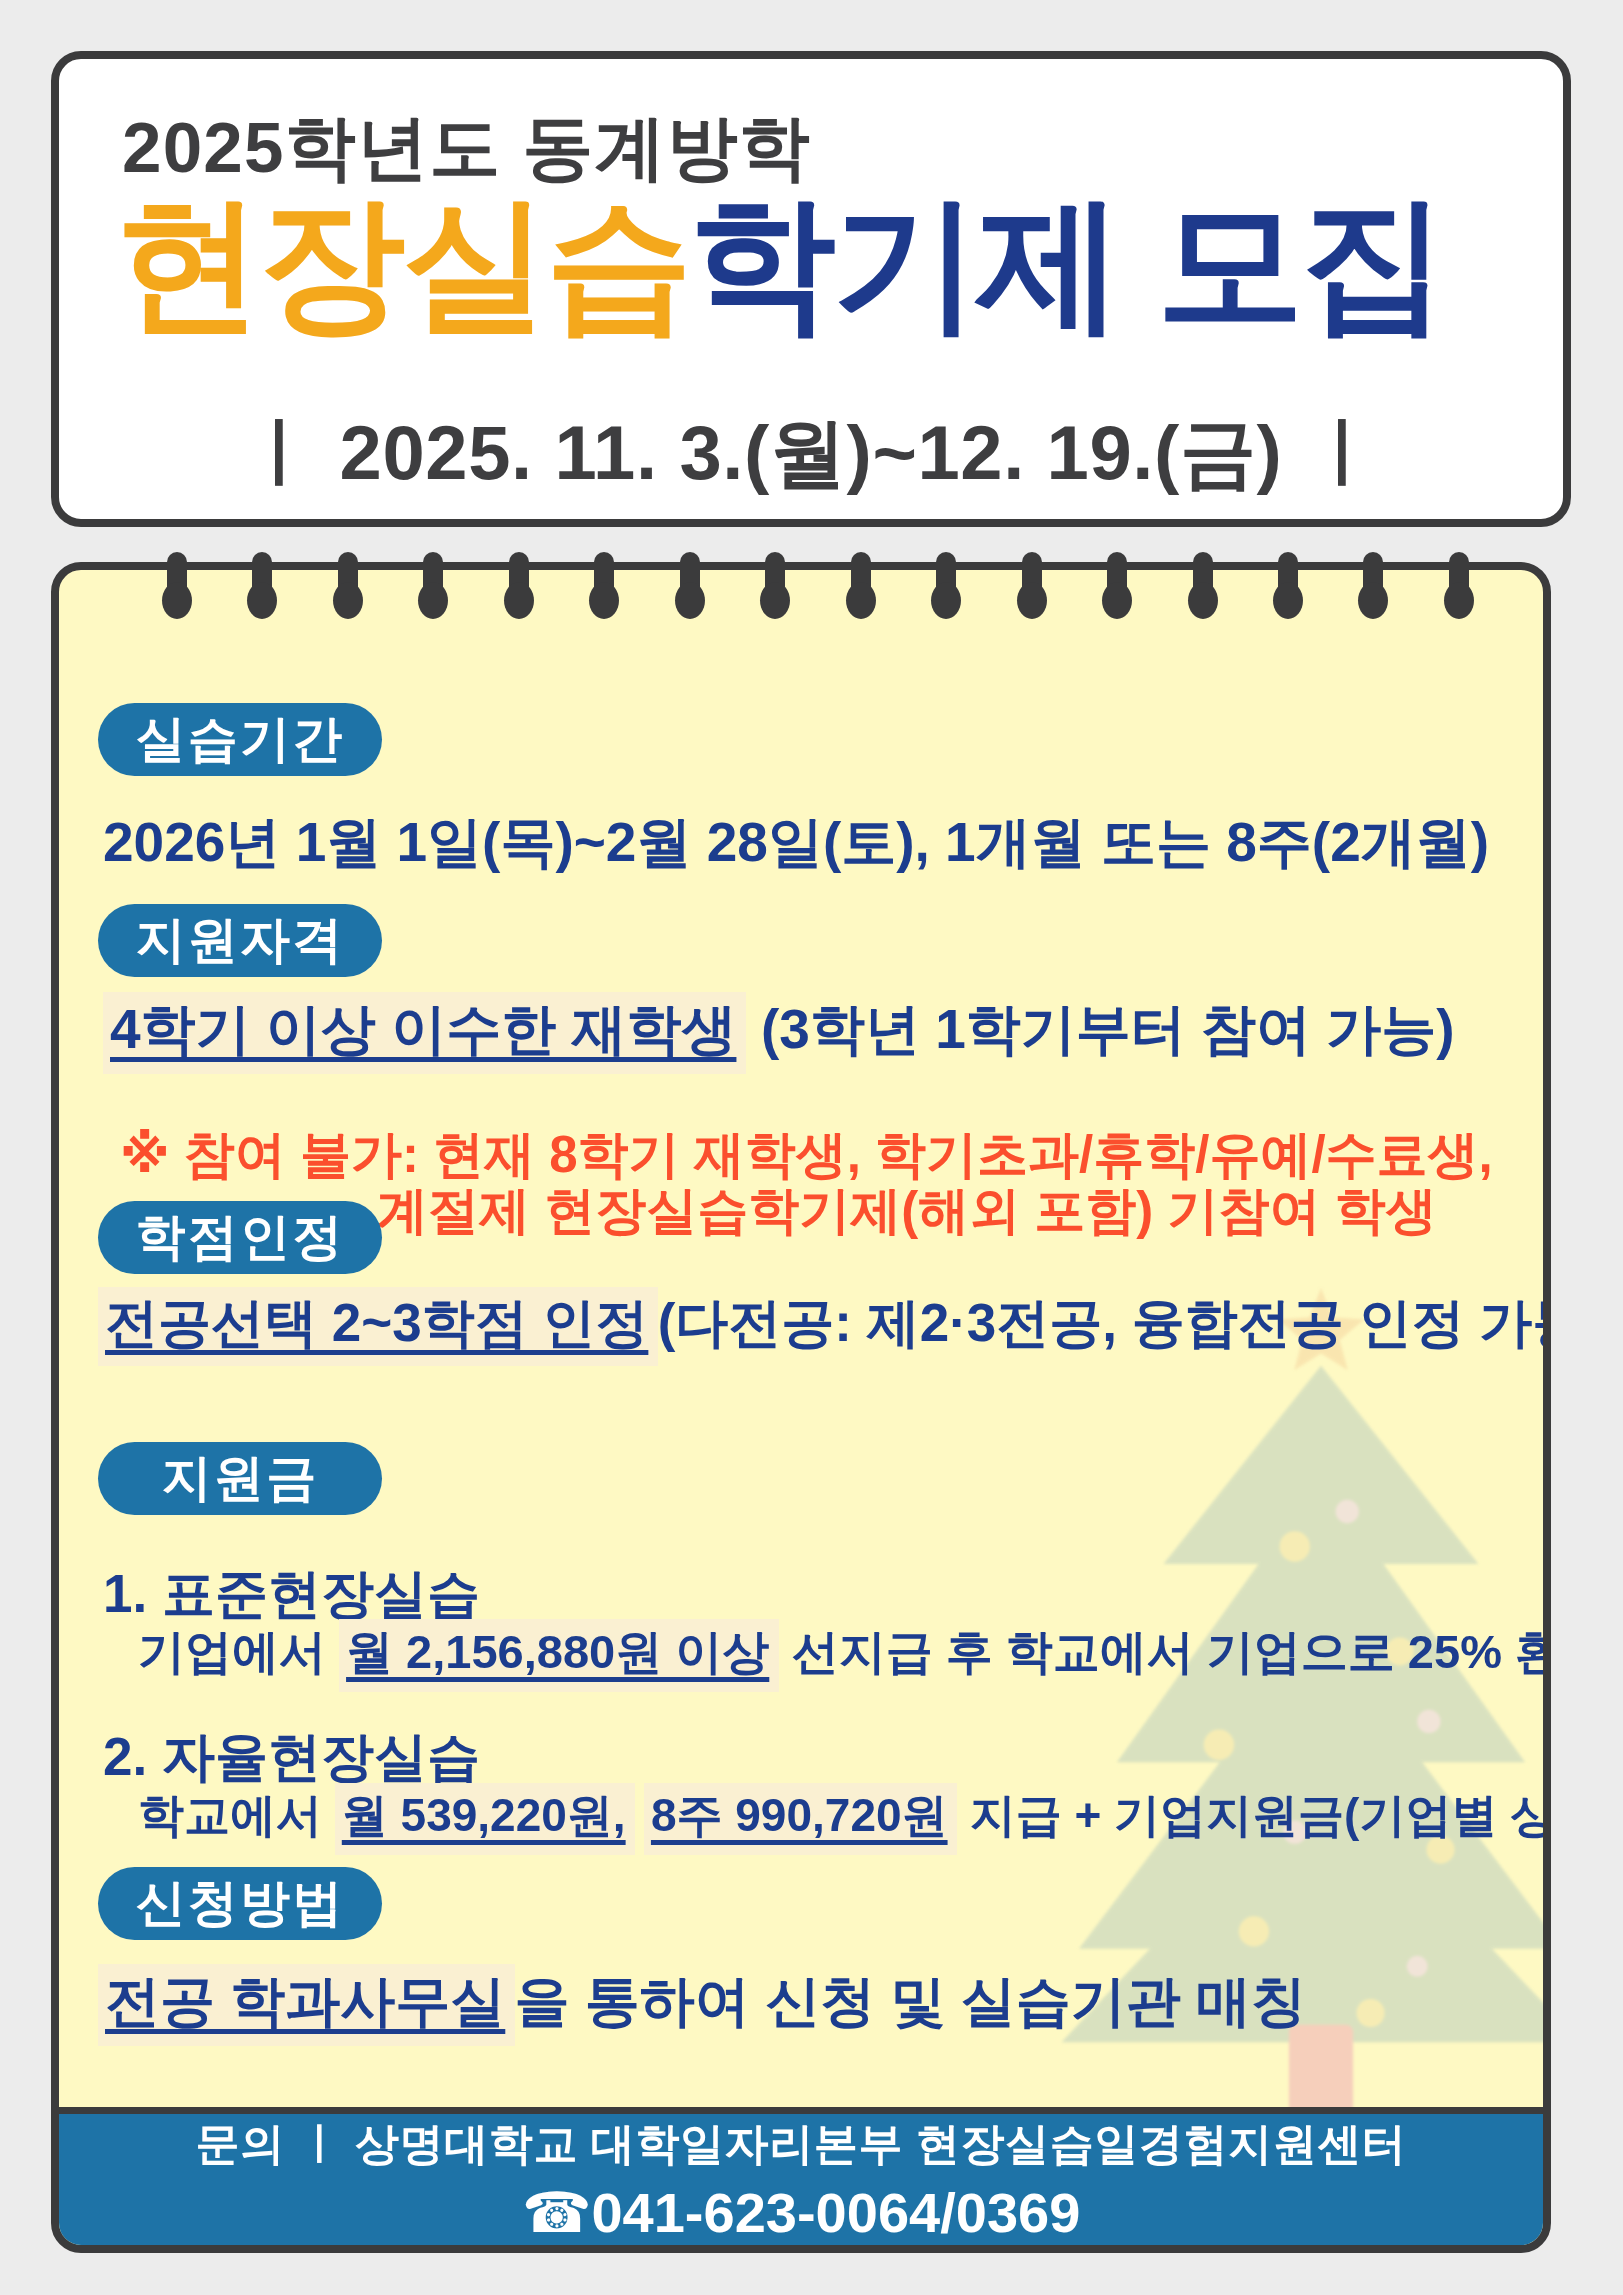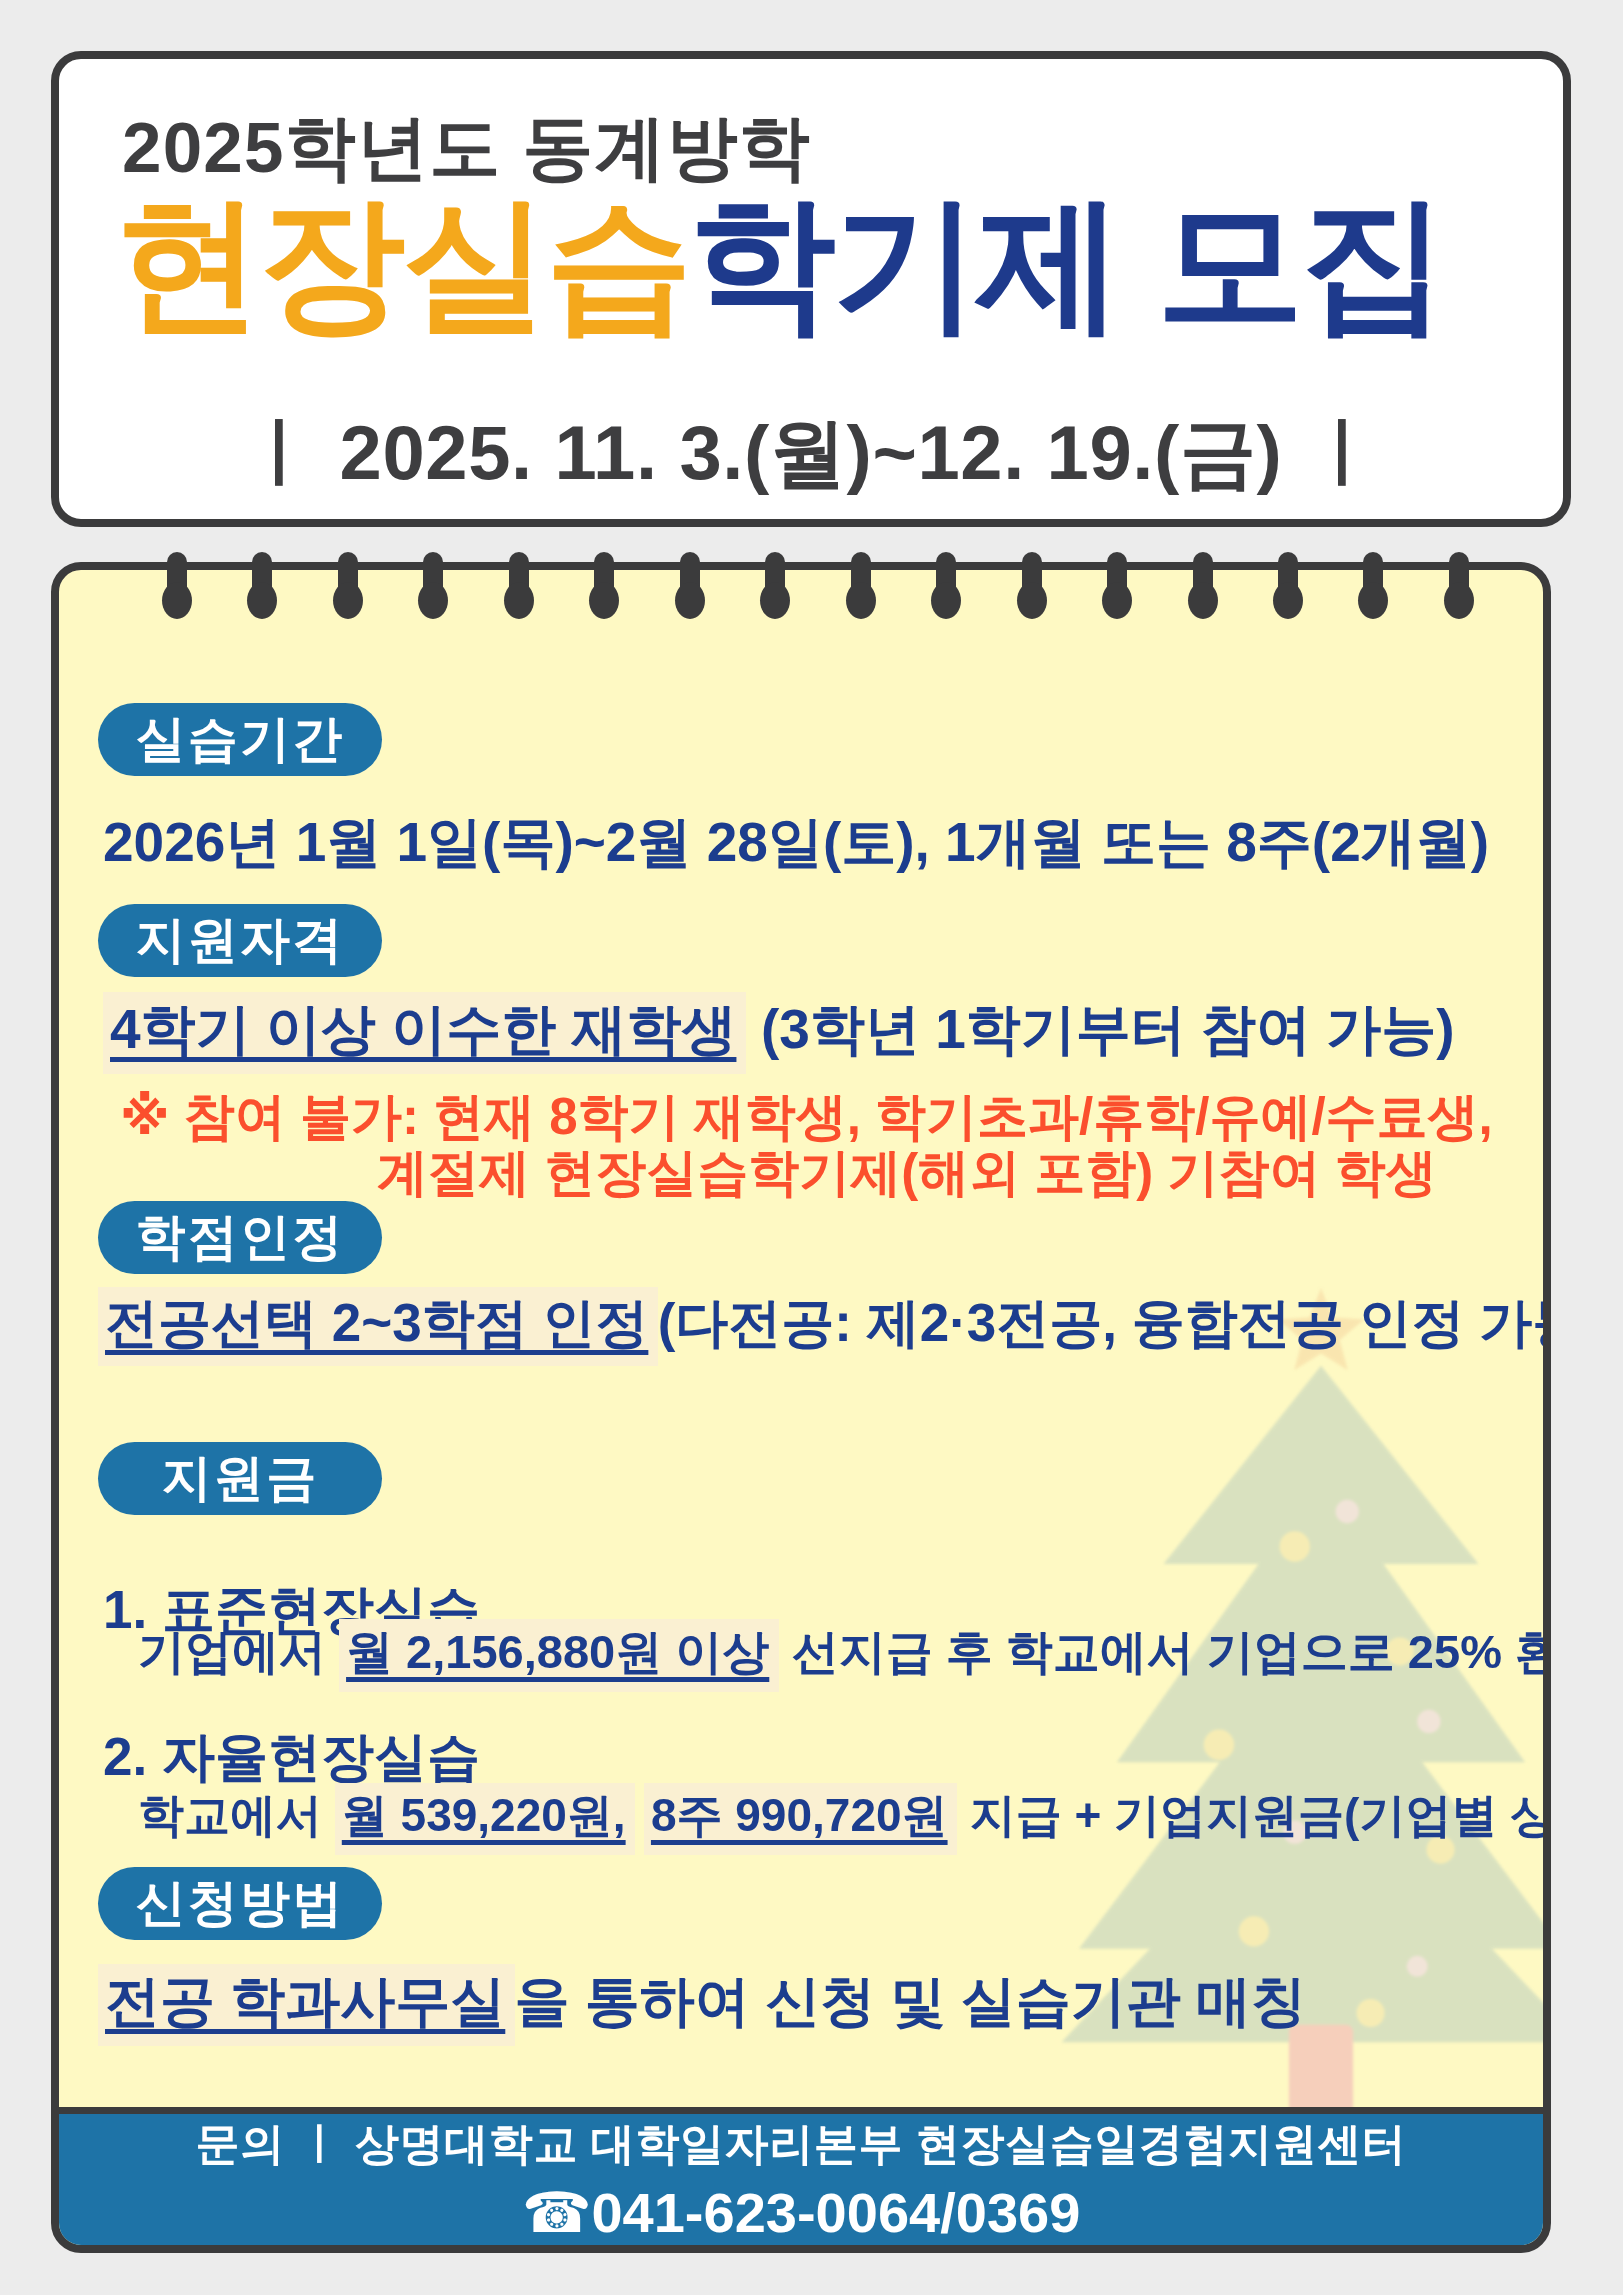--- a/index.html
+++ b/index.html
@@ -41,34 +41,34 @@
   .badge{
     position:absolute;left:39px;width:284px;height:73px;border-radius:37px;
     background:#1E73A7;color:#FFFFFF;font-size:50px;font-weight:800;letter-spacing:2.3px;
     display:flex;align-items:center;justify-content:center;white-space:nowrap;
   }
   .b1{top:133px;} .b2{top:334px;} .b3{top:631px;} .b4{top:872px;} .b5{top:1297px;}
   .line{
     position:absolute;color:#1C3D8E;font-weight:700;white-space:nowrap;line-height:1.15;
   }
   .navy{color:#1C3D8E;}
-  .orange{color:#FB4F2D;}
+  .orange{color:#FB4F2D;margin-top:38px;}
   .hl{
     background:#FAF0D2;color:#1C3D8E;font-weight:800;
     padding:5.8px 9.3px 14px 7px;
     text-decoration-line:underline;text-decoration-thickness:5.3px;text-underline-offset:9.3px;
     text-decoration-color:#1C3D8E;
   }
   .l-period{left:44px;top:241px;font-size:55px;}
   .l-elig{left:44px;top:428px;font-size:55px;}
   .l-elig-note1{left:61px;top:518px;font-size:51px;}
   .l-elig-note2{left:318px;top:574px;font-size:51px;}
   .l-credit{left:39px;top:723px;font-size:53px;}
   .l-credit-note{left:44px;top:793px;font-size:51px;}
-  .l-s1-title{left:44px;top:994px;font-size:53px;margin-top:16px;}
+  .l-s1-title{left:44px;top:994px;font-size:53px;}
   .l-s1-body{left:79px;top:1055px;font-size:47px;}
   .l-s2-title{left:44px;top:1157px;font-size:53px;}
   .l-s2-body{left:79px;top:1219px;font-size:46px;}
   .gap-right{margin-right:9px;}
   .l-apply{left:39px;top:1400px;font-size:55px;}
   
   .tree{
     position:absolute;left:985px;top:708px;width:554px;height:846px;
     opacity:0.55;filter:blur(1.8px);pointer-events:none;
   }

